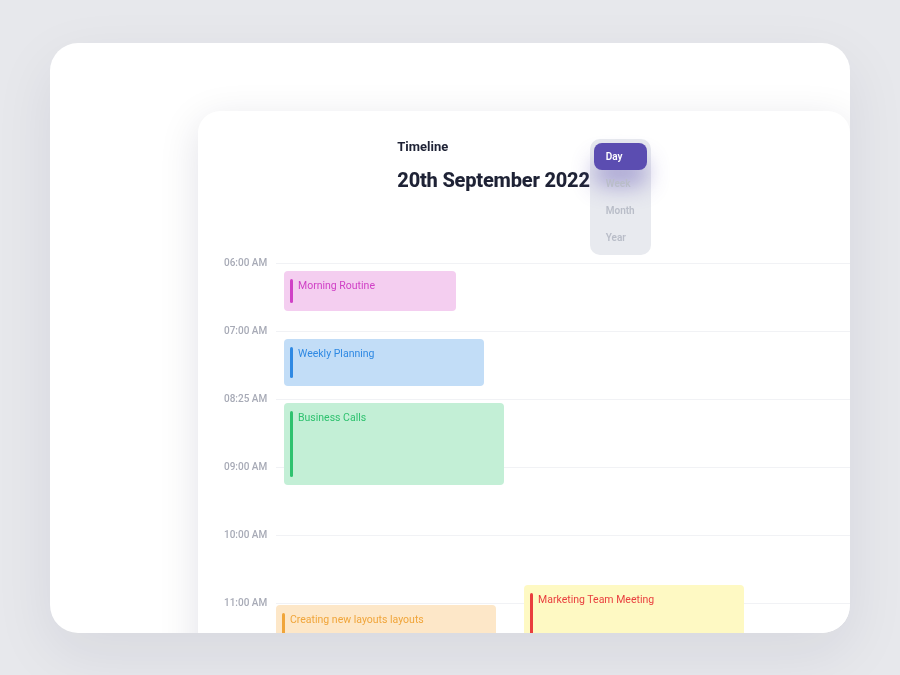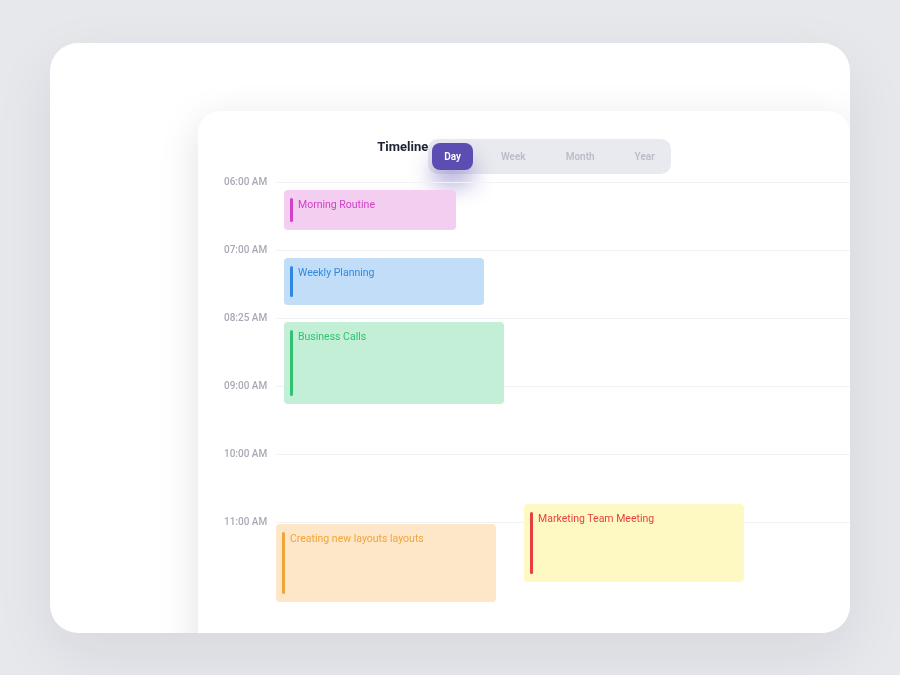--- a/index.html
+++ b/index.html
@@ -46,21 +46,22 @@
     font-size: 20px;
     font-weight: 800;
     color: #1e2235;
     letter-spacing: -0.2px;
   }
   .view-switch {
     background: #e8eaef;
     border-radius: 10px;
     display: flex;
     padding: 4px;
-    gap: 16px;
+    gap: 0;
+    flex-direction: column;
   }
   .view-pill {
     border-radius: 8px;
     font-size: 10px;
     font-weight: 600;
     padding: 8px 12px;
     color: #b9bdc8;
     cursor: pointer;
   }
   .view-pill.active {
@@ -112,20 +113,21 @@
 </style>
 </head>
 <body>
 
 <div class="outer-card">
   <div class="app">
 
     <div class="header-row">
       <div class="title-area">
         <div class="timeline-label">Timeline</div>
+        <div class="date-heading">20th September 2022</div>
       </div>
       <div class="view-switch">
         <div class="view-pill active">Day</div>
         <div class="view-pill">Week</div>
         <div class="view-pill">Month</div>
         <div class="view-pill">Year</div>
       </div>
     </div>
 
     <div class="timeline">

